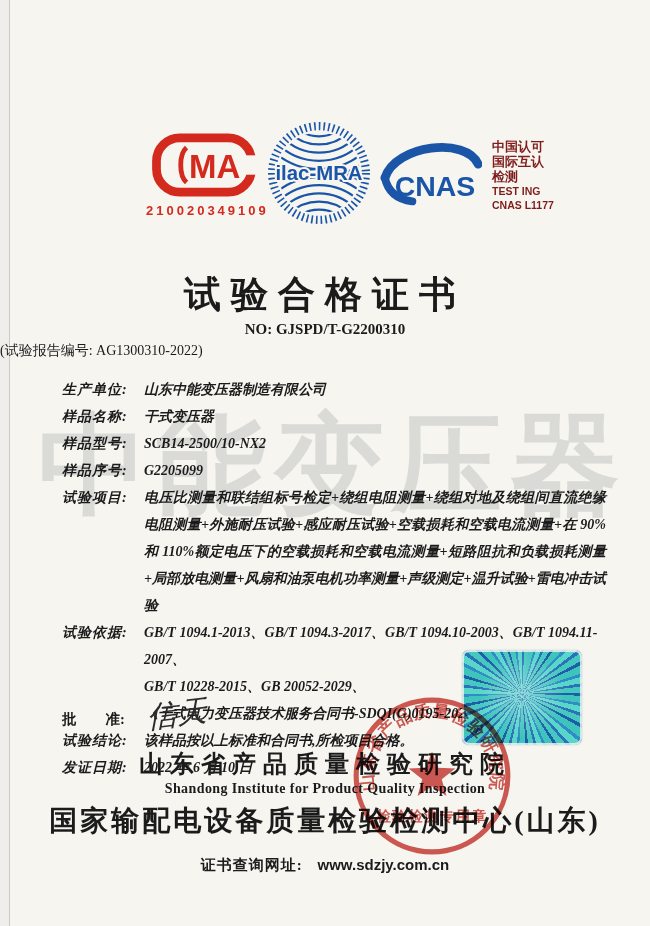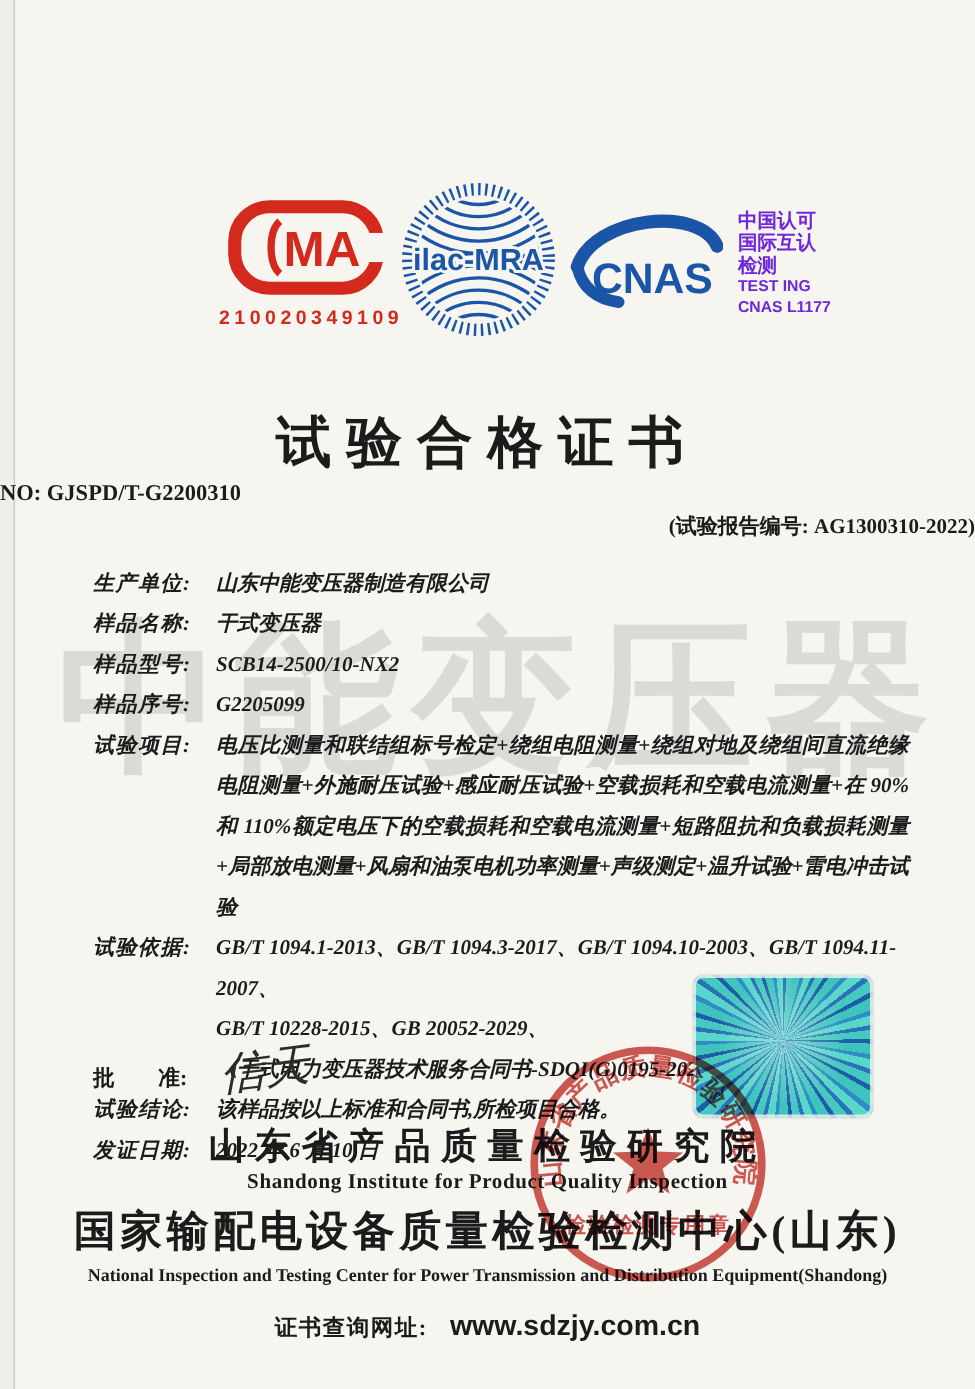--- a/index.html
+++ b/index.html
@@ -11,30 +11,30 @@
   .edge-strip{position:absolute;left:0;top:0;bottom:0;width:9px;background:#efeeea;border-right:1px solid #c9cdc6;}
   .watermark{
     position:absolute;top:392px;left:38px;z-index:0;white-space:nowrap;
     font-size:110px;font-weight:700;letter-spacing:8px;color:#9ba09e;opacity:.30;
   }
   
   .logos{position:absolute;top:120px;left:146px;display:flex;align-items:center;gap:8px;z-index:1;}
   .cma-block{width:112px;text-align:right;}
   .cma-number{color:#d42a1e;font-size:13px;font-weight:700;letter-spacing:3px;
     font-family:"Liberation Sans","DejaVu Sans",sans-serif;margin-top:2px;}
-  .cnas-text{color:#6d28d9;font-weight:700;font-size:13px;line-height:15px;
+  .cnas-text{color:#7f1d1d;font-weight:700;font-size:13px;line-height:15px;
     font-family:"Liberation Sans","DejaVu Sans",sans-serif;margin-left:2px;}
   .cnas-text .en{font-size:10.5px;line-height:14px;}
   
   .title{position:absolute;top:270px;left:0;right:0;text-align:center;z-index:1;
     font-size:37px;font-weight:700;letter-spacing:10px;}
-  .cert-no{position:absolute;top:321px;left:0;right:0;z-index:1;
+  .cert-no{position:absolute;top:321px;left:0;right:0;text-align:center;z-index:1;
     font-size:15px;font-weight:700;}
-  .report-no{position:absolute;top:342px;left:0;right:0;text-align:right;z-index:1;
-    font-size:14px;font-weight:700;}
+  .report-no{position:absolute;top:342px;left:0;right:0;text-align:left;z-index:1;
+    font-size:14px;font-weight:400;}
   
   .fields{position:absolute;top:376px;left:62px;right:44px;z-index:1;
     font-size:14px;line-height:27px;font-weight:700;font-style:italic;}
   .frow{display:flex;}
   .frow .lbl{flex:0 0 82px;letter-spacing:1px;white-space:nowrap;}
   .frow .val{flex:1;}
   .frow .val.justify{text-align:justify;}
   .approval{position:absolute;top:706px;left:62px;z-index:1;display:flex;
     font-size:14.5px;font-weight:700;line-height:27px;}
   .signature{font-size:30px;font-weight:400;font-style:italic;color:#2b2b2b;
@@ -54,21 +54,21 @@
   .stamp{position:absolute;left:350px;top:694px;width:164px;height:164px;z-index:3;
     opacity:.82;mix-blend-mode:multiply;}
   
   .footer{position:absolute;top:748px;left:0;right:0;text-align:center;z-index:1;}
   .inst-cn{font-size:24px;font-weight:700;letter-spacing:7px;}
   .inst-en{font-size:14px;font-weight:700;letter-spacing:.4px;margin-top:1px;}
   .center-cn{font-size:28px;font-weight:700;letter-spacing:3px;margin-top:5px;}
   .center-en{font-size:12px;font-weight:700;margin-top:3px;}
   .query{margin-top:16px;font-size:15px;font-weight:700;letter-spacing:1px;}
   .query .url{font-family:"Liberation Sans","DejaVu Sans",sans-serif;
-    font-size:19px;font-weight:700;letter-spacing:0;margin-left:10px;}
+    font-size:15px;font-weight:700;letter-spacing:0;margin-left:10px;}
 </style>
 </head>
 <body>
 
 <div class="page">
   <div class="edge-strip"></div>
 
   <div class="watermark">中能变压器</div>
 
   <div class="logos">
@@ -183,19 +183,18 @@
       <textPath href="#sealArc" startOffset="50%" text-anchor="middle">山东省产品质量检验研究院</textPath>
     </text>
     <polygon fill="#c9372f" points="80,56 85.9,71.9 102.8,72.6 89.5,83.1 94.1,99.4 80,90 65.9,99.4 70.5,83.1 57.2,72.6 74.1,71.9"></polygon>
     <text x="80" y="124" text-anchor="middle" font-size="14" font-weight="bold" fill="#c9372f" letter-spacing="1.5">检验检测专用章</text>
   </svg>
 
   <div class="footer">
     <div class="inst-cn">山东省产品质量检验研究院</div>
     <div class="inst-en">Shandong Institute for Product Quality Inspection</div>
     <div class="center-cn">国家输配电设备质量检验检测中心(山东)</div>
-    <div class="center-en">National Inspection and Testing Center for Power Transmission and Distribution Equipment(Shandong)</div>
     <div class="query">
       <span>证书查询网址:</span>
       <span class="url">www.sdzjy.com.cn</span>
     </div>
   </div>
 </div>
 
 </body></html>

